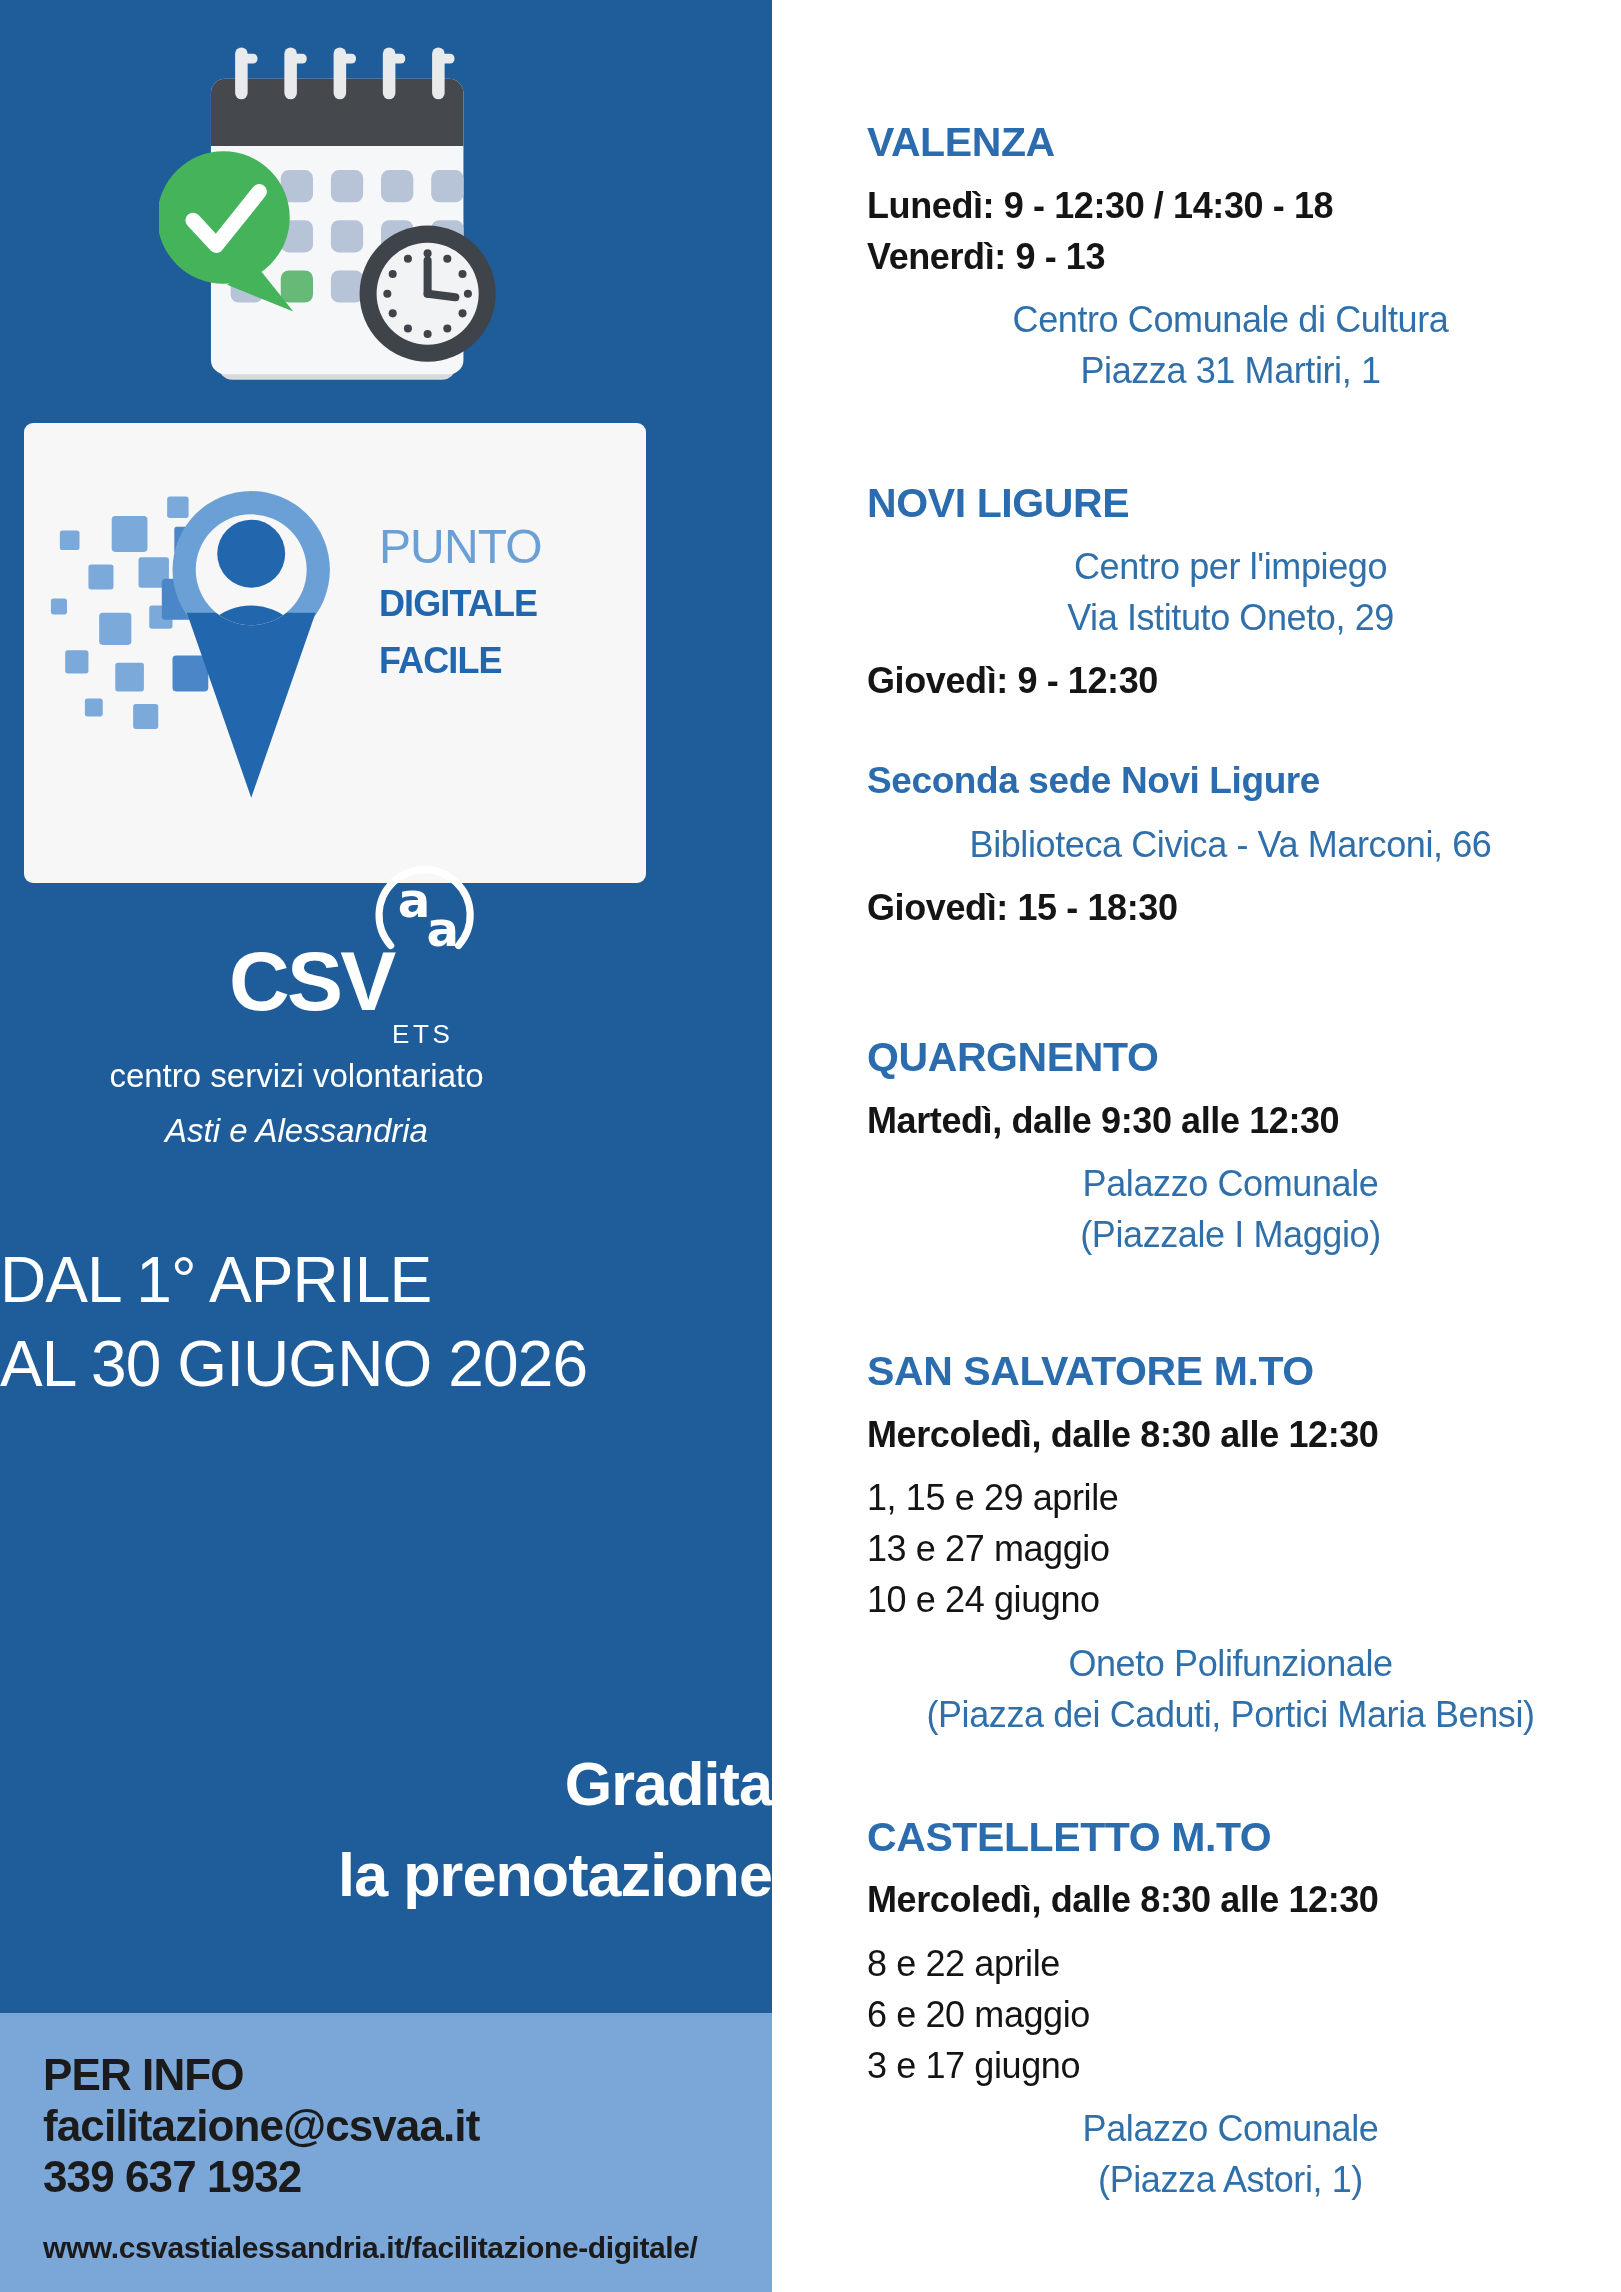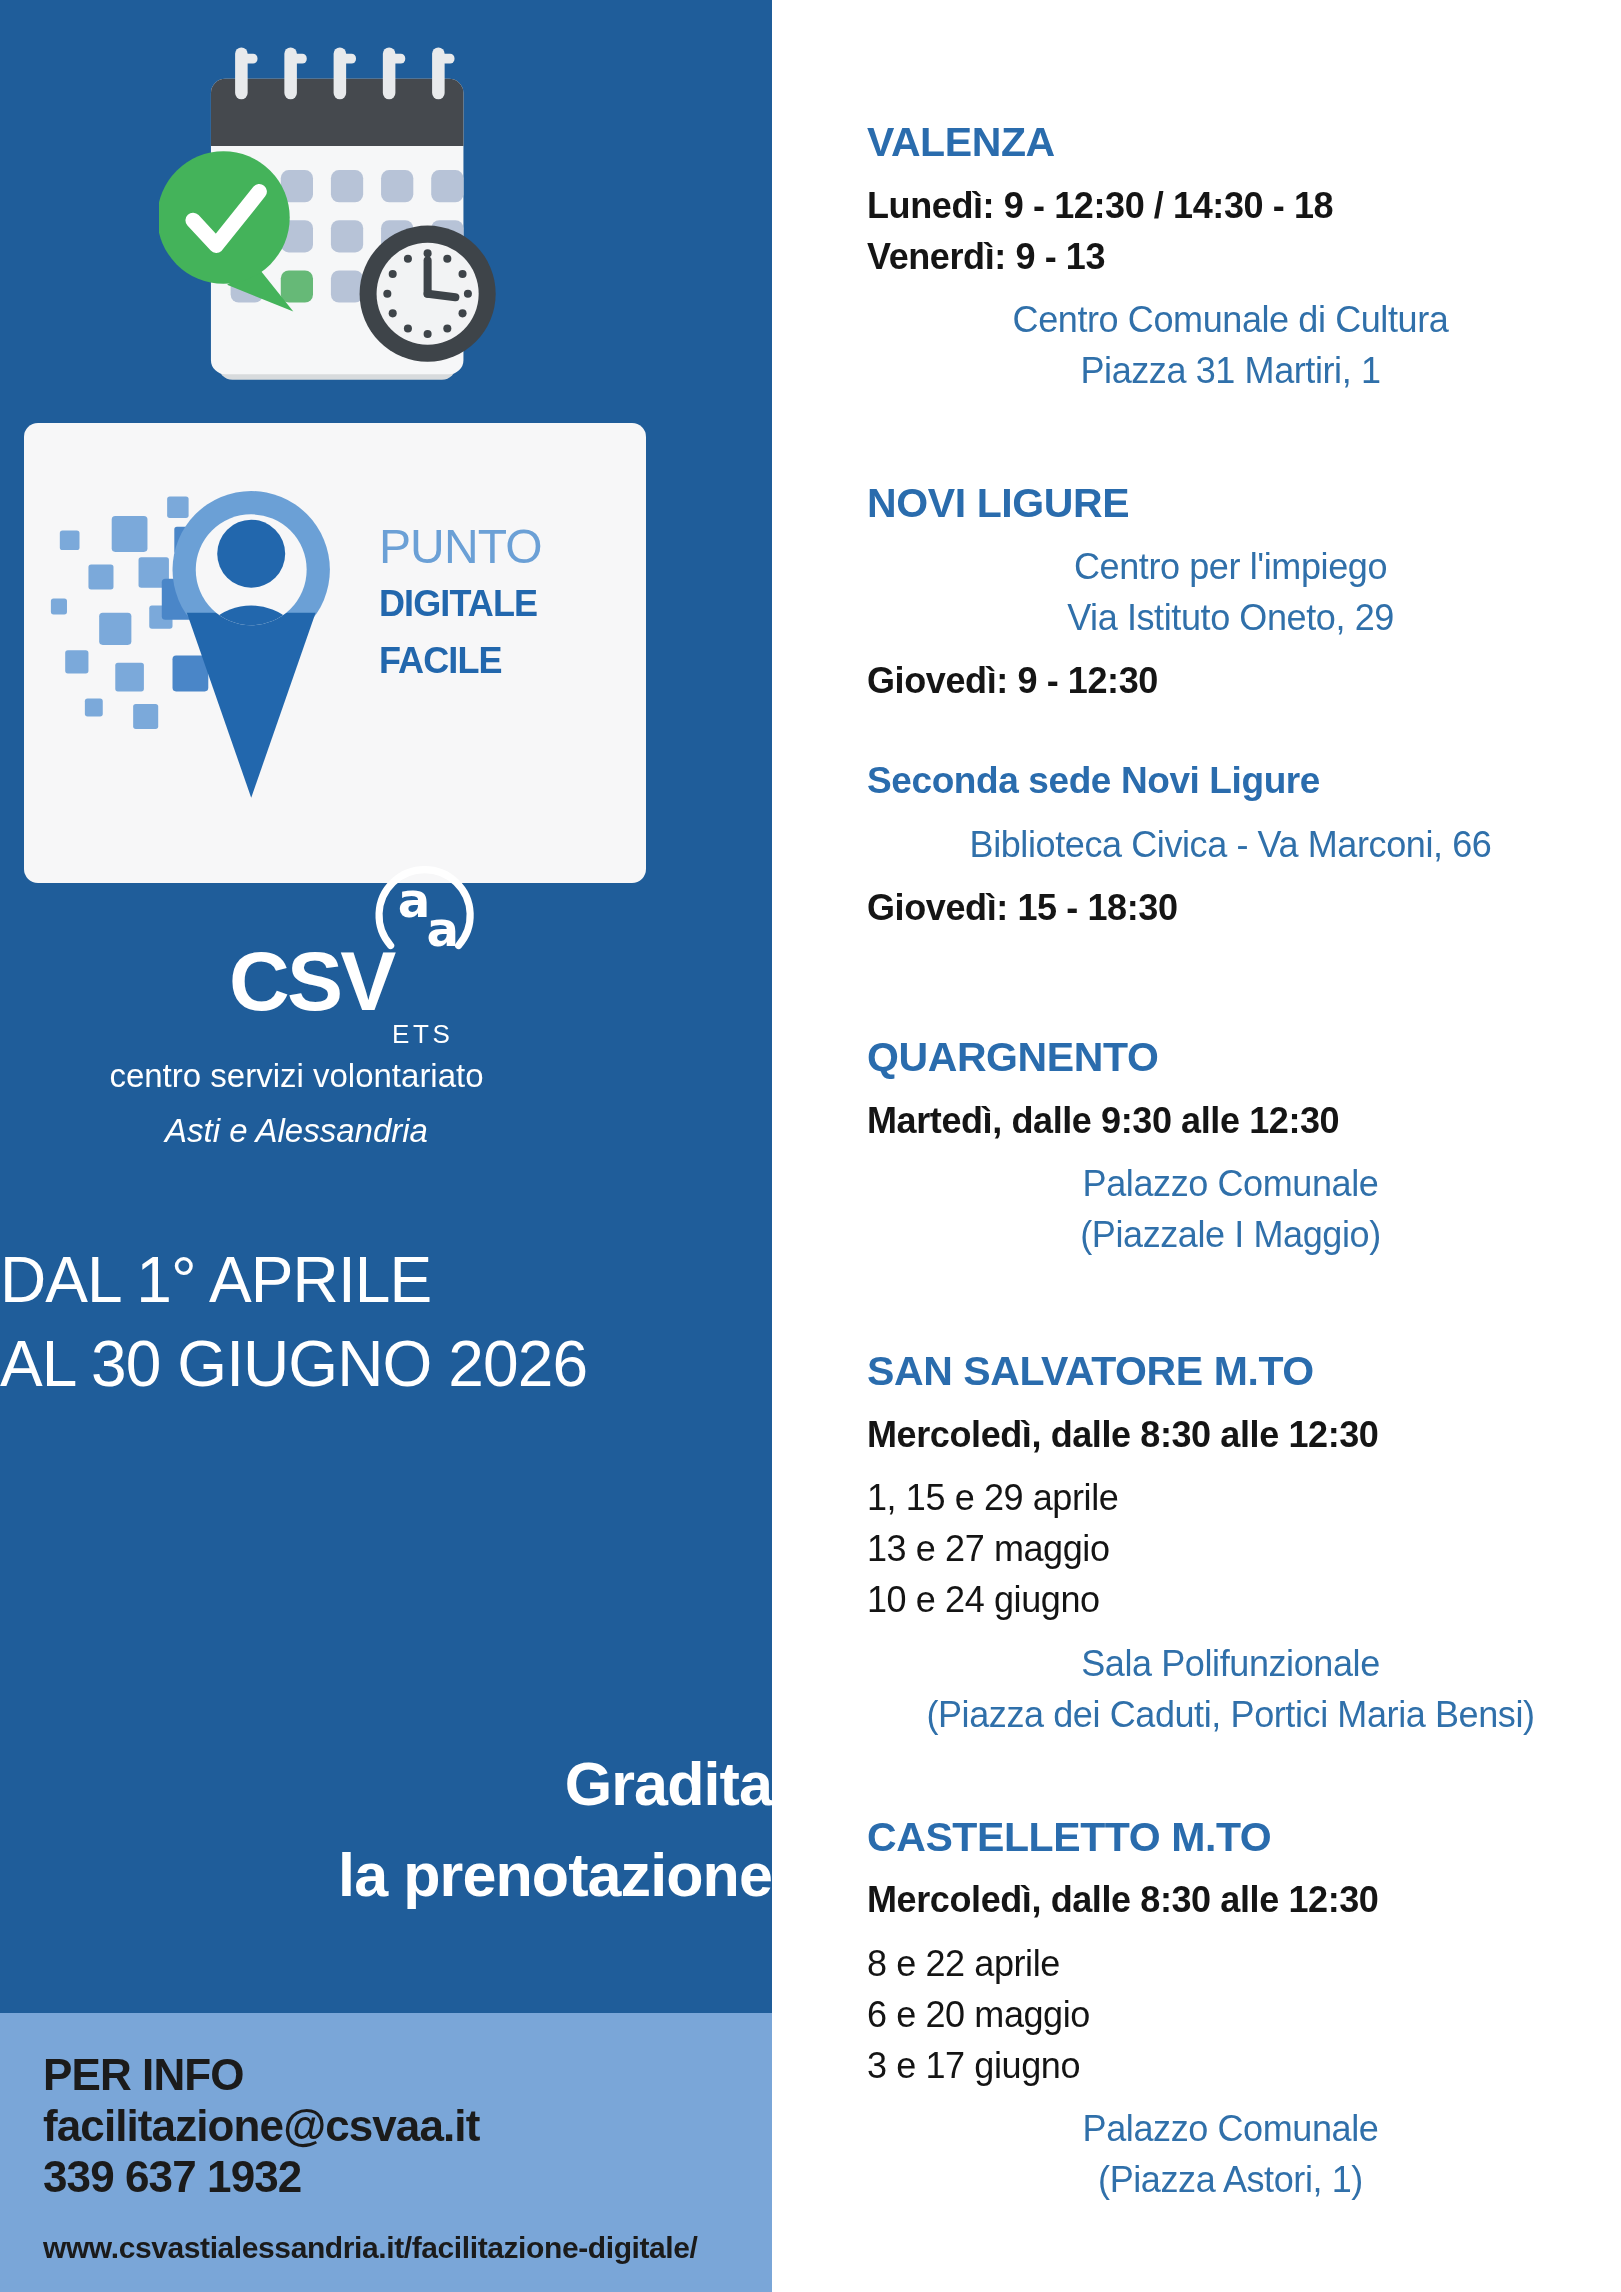--- a/index.html
+++ b/index.html
@@ -14,21 +14,21 @@
     background:#1f5d9a;
   }
   #info-band{
     position:absolute;left:0;top:2013px;width:772px;height:279px;
     background:#7aa6d8;
   }
   #calendar-icon{position:absolute;left:159px;top:32px;width:351px;height:355px;}
   
   #logo-card{
     position:absolute;left:24px;top:423px;width:622px;height:460px;
-    background:#f7f7f8;border-radius:14px;
+    background:#f7f7f8;border-radius:9px;
   }
   #pin-logo{position:absolute;left:9px;top:48px;width:313px;height:405px;}
   #logo-words{position:absolute;left:355px;top:95px;line-height:57px;letter-spacing:-0.9px;}
   .logo-w1{font-size:48px;font-weight:400;color:#6ba0d6;}
   .logo-w2,.logo-w3{font-size:36px;font-weight:700;color:#2267ad;}
   
   #csv-logo{position:absolute;left:0;top:851px;width:772px;height:296px;color:#ffffff;}
   .csv-big{font-size:84px;font-weight:700;letter-spacing:-2.7px;color:#fff;}
   #csv-emblem{position:absolute;left:371px;top:7.2px;width:109px;height:109px;}
   #csv-ets{position:absolute;left:392px;top:168px;font-size:26px;font-weight:400;letter-spacing:3.6px;color:#fff;}
@@ -255,21 +255,21 @@
         <div class="loc-heading">SAN SALVATORE M.TO</div>
         <div class="block">
           <div class="line time">Mercoledì, dalle 8:30 alle 12:30</div>
         </div>
         <div class="block">
           <div class="line dates">1, 15 e 29 aprile</div>
           <div class="line dates">13 e 27 maggio</div>
           <div class="line dates">10 e 24 giugno</div>
         </div>
         <div class="block">
-          <div class="line place">Sala Polifunzionale</div>
+          <div class="line place">Oneto Polifunzionale</div>
           <div class="line place">(Piazza dei Caduti, Portici Maria Bensi)</div>
         </div>
       </div>
       <div class="section sec-5">
         <div class="loc-heading">CASTELLETTO M.TO</div>
         <div class="block">
           <div class="line time">Mercoledì, dalle 8:30 alle 12:30</div>
         </div>
         <div class="block">
           <div class="line dates">8 e 22 aprile</div>

